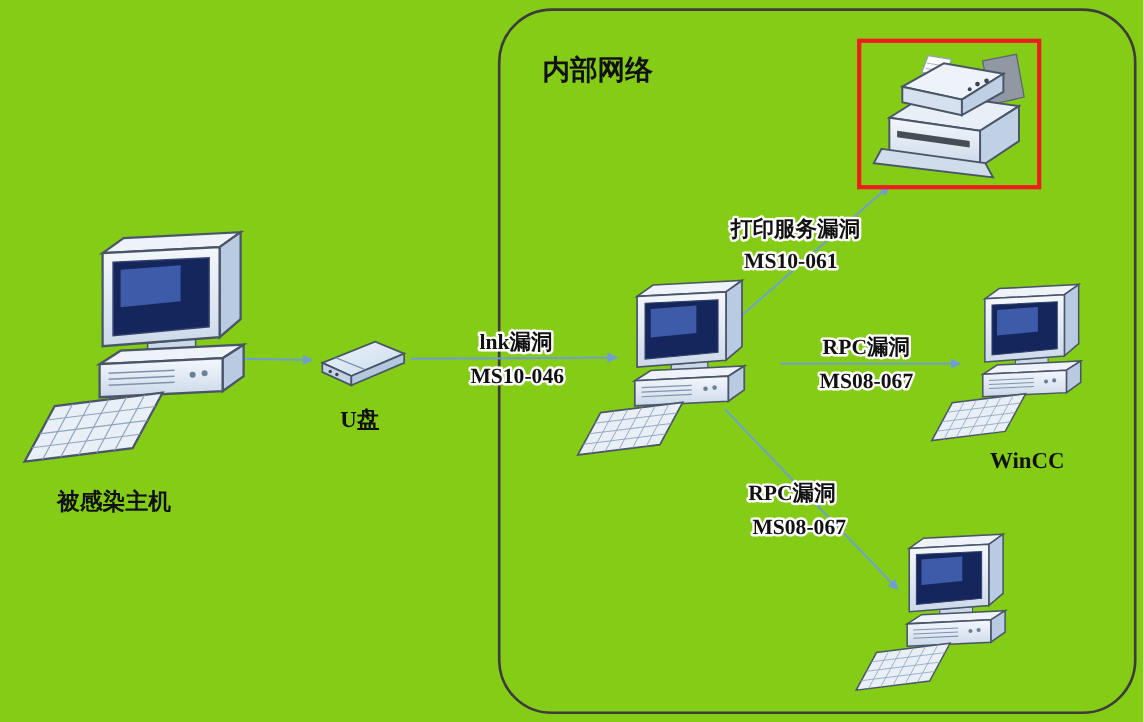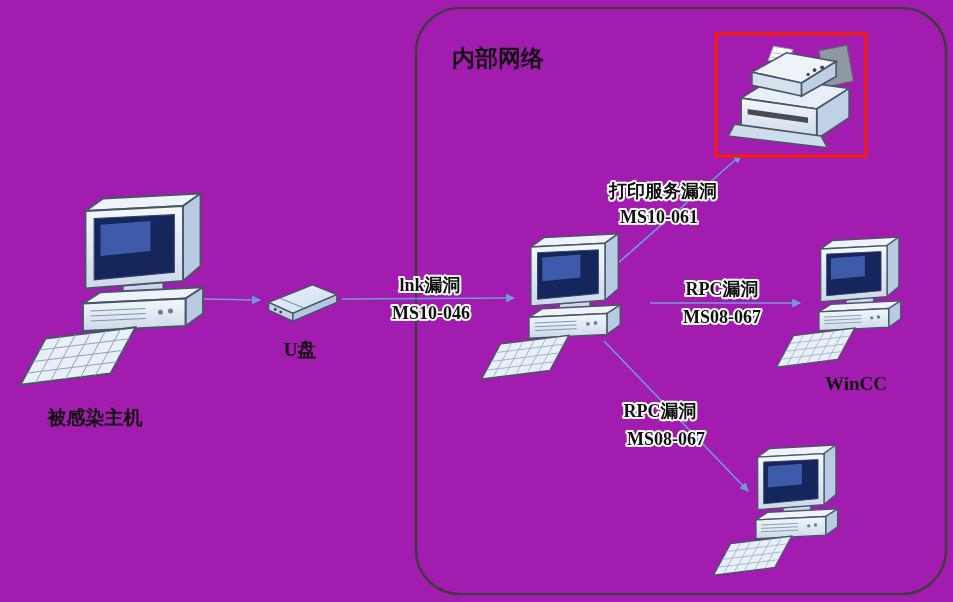--- a/index.html
+++ b/index.html
@@ -1,19 +1,19 @@
 <!DOCTYPE html>
 <html><head>
 <meta charset="utf-8">
 <style>
   html,body{margin:0;padding:0;background:#ffffff;}
   .stage{
     position:relative;
     width:953px;height:602px;
-    background:#a21caf;
+    background:#84cc16;
     font-family:"Liberation Serif","DejaVu Serif",serif;
     overflow:hidden;
   }
   svg{display:block;}
   .node-label{
     font-family:"Liberation Serif","DejaVu Serif",serif;
     font-weight:bold;
     font-size:19px;
     fill:#111111;
   }

